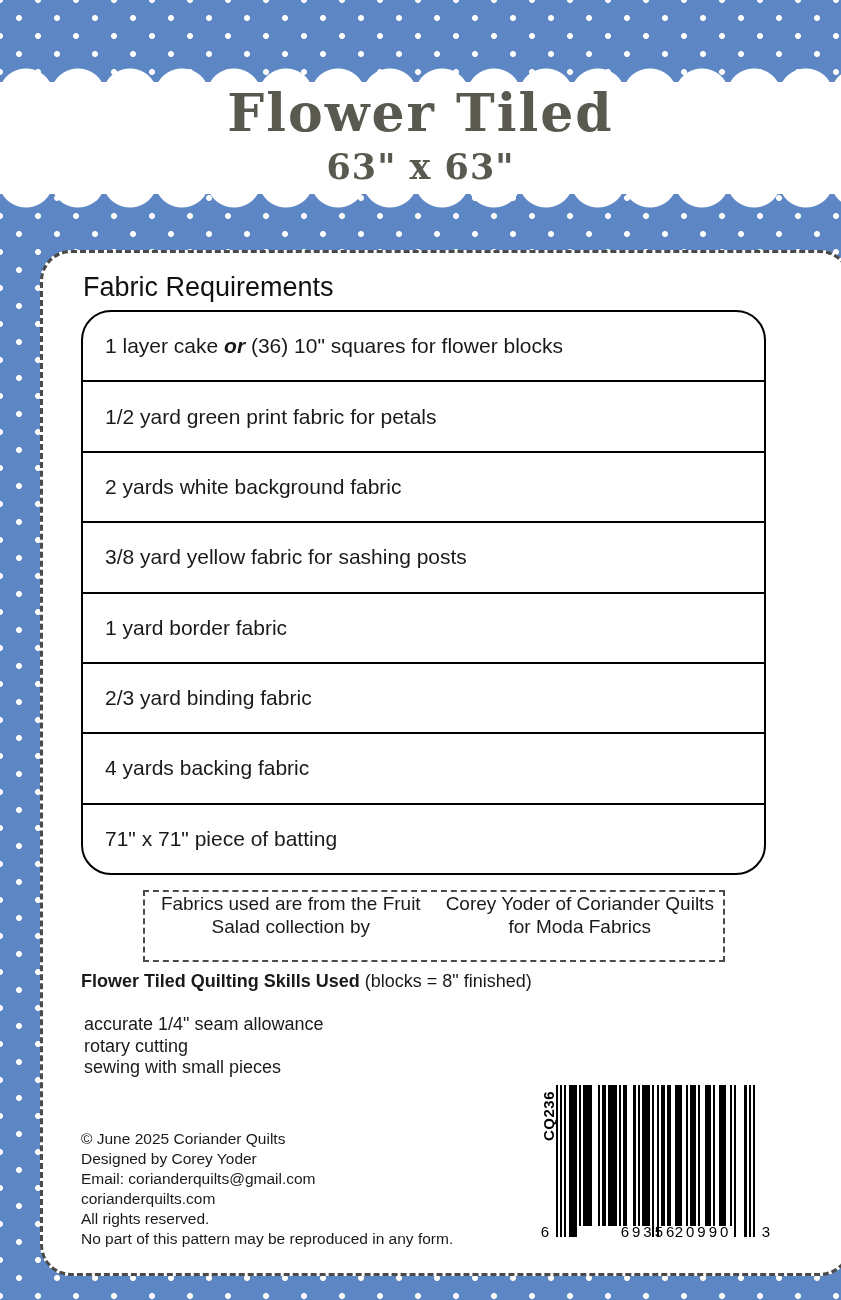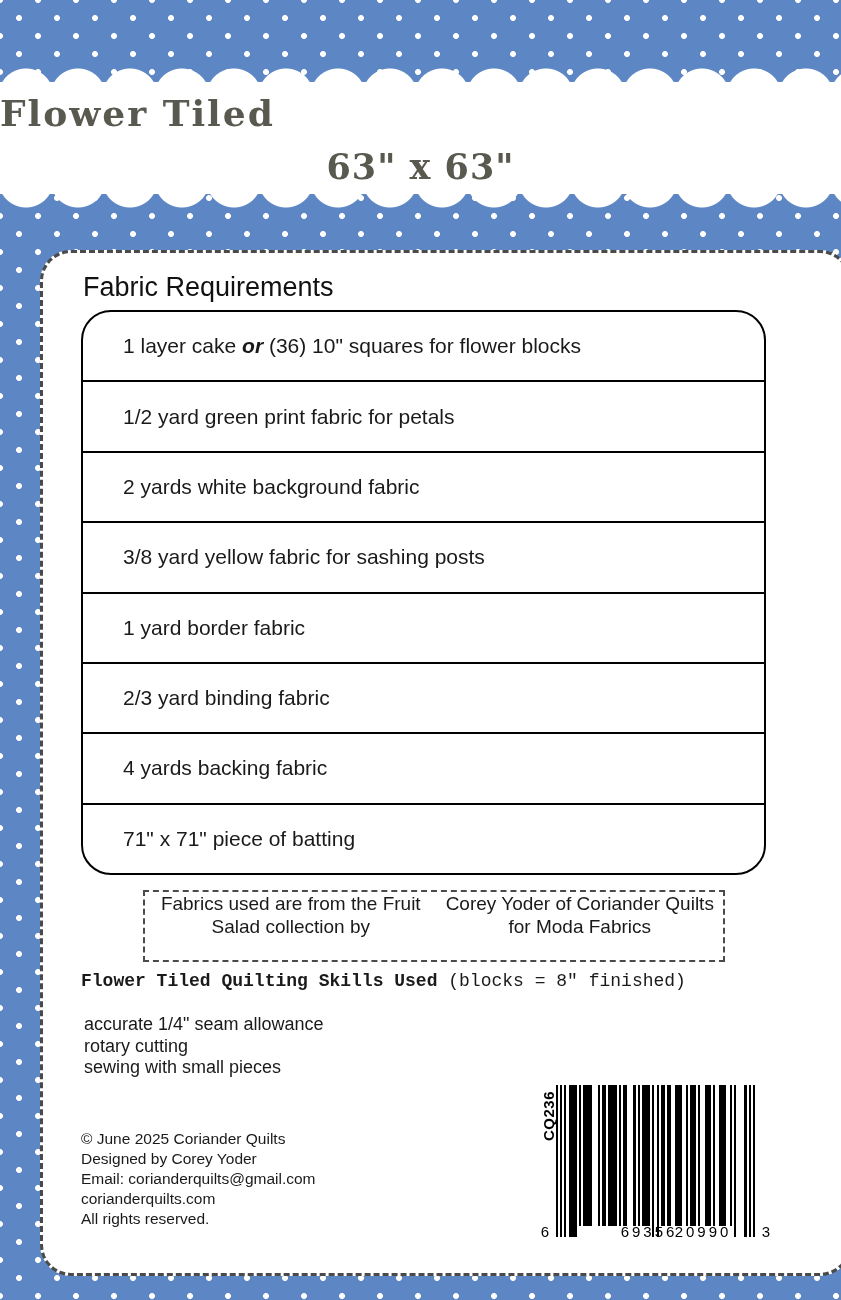--- a/index.html
+++ b/index.html
@@ -31,22 +31,23 @@
   .header-band{
     position:absolute;left:0;top:82px;width:100%;height:112px;background:#fff;
   }
   .scallop-bottom{
     position:absolute;left:0;top:194px;width:100%;height:16px;
     background-image:radial-gradient(28px 28px at 26px -14px, #fff 0 27px, rgba(255,255,255,0) 28px);
     background-size:52px 16px;background-repeat:repeat-x;
   }
   .title{
     position:absolute;top:84px;left:0;width:100%;
+    text-align:center;
     font-family:"DejaVu Serif", serif;font-weight:bold;
-    font-size:36px;line-height:58px;letter-spacing:2px;
+    font-size:52px;line-height:58px;letter-spacing:2px;
     color:var(--title-gray);
   }
   .subtitle{
     position:absolute;top:144px;left:0;width:100%;
     text-align:center;
     font-family:"DejaVu Serif", serif;font-weight:bold;
     font-size:35px;line-height:46px;letter-spacing:1px;
     color:var(--title-gray);
   }
   
@@ -63,37 +64,37 @@
   }
   .fr-table{
     position:absolute;left:38px;top:57px;width:685px;height:565px;
     box-sizing:border-box;
     border:2.5px solid #000;border-radius:30px;
     overflow:hidden;
     display:flex;flex-direction:column;
   }
   .fr-row{
     flex:1;display:flex;align-items:center;
-    padding-left:40px;
+    padding-left:22px;
     border-top:2.5px solid #000;
     font-size:21px;
   }
   .fr-row:first-child{border-top:none;}
   .fr-row .em{font-weight:bold;font-style:italic;}
   .note-box{
     position:absolute;left:100px;top:637px;width:582px;height:72px;
     box-sizing:border-box;
     border:2px dashed var(--dash-gray);
     display:flex;flex-direction:row;justify-content:center;
     text-align:center;
     font-size:19px;line-height:23px;
   }
   .skills-heading{
     position:absolute;left:38px;top:716px;
-    font-size:18px;line-height:24px;font-family:Liberation Mono, monospace;
+    font-size:18px;line-height:24px;
   }
   .skills-heading .bold{font-weight:bold;}
   .skills-list{
     position:absolute;left:41px;top:761px;
     font-size:18px;line-height:21.5px;
   }
   .copyright{
     position:absolute;left:38px;top:876px;
     font-size:15.5px;line-height:20px;
   }
@@ -178,20 +179,21 @@
         <div>rotary cutting</div>
         <div>sewing with small pieces</div>
       </div>
 
     <div class="copyright" id="copyright-block">
         <div>© June 2025 Coriander Quilts</div>
         <div>Designed by Corey Yoder</div>
         <div>Email: corianderquilts@gmail.com</div>
         <div>corianderquilts.com</div>
         <div>All rights reserved.</div>
+        <div>No part of this pattern may be reproduced in any form.</div>
       </div>
 
     <div class="barcode">
       <div class="sku-box">
         <span class="sku">CQ236</span>
       </div>
       <div class="bars" id="bars">
           <div class="bk g"></div>
           <div></div>
           <div class="bk g"></div>

